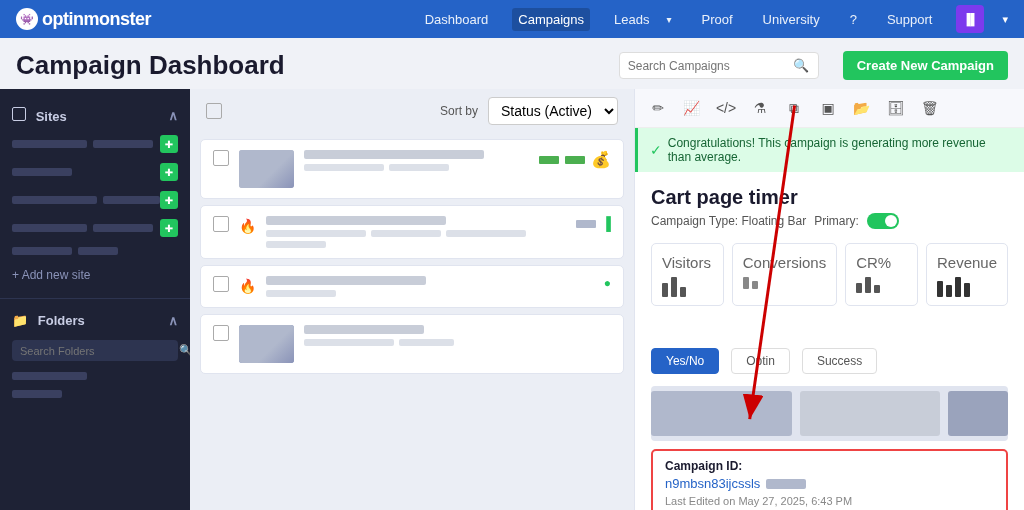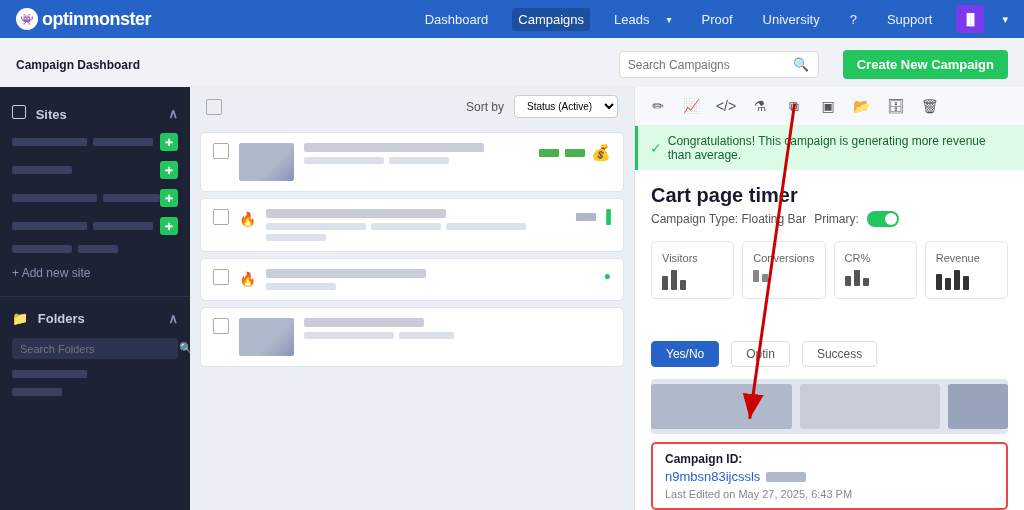--- a/index.html
+++ b/index.html
@@ -61,21 +61,21 @@
       height: calc(100vh - 38px);
     }
     .page-header {
       padding: 12px 16px 8px;
       background: #f0f2f7;
       display: flex;
       align-items: center;
       justify-content: space-between;
     }
     .page-title {
-      font-size: 12px;
+      font-size: 26px;
       font-weight: 700;
       color: #1a1a2e;
     }
     .header-right {
       display: flex;
       align-items: center;
       gap: 24px;
     }
     .search-campaigns {
       display: flex;
@@ -217,21 +217,21 @@
     .checkbox-placeholder {
       width: 16px; height: 16px;
       border: 1.5px solid #aaa;
       border-radius: 2px;
     }
     .sort-label { color: #555; font-size: 12px; margin-left: auto; }
     .sort-select {
       border: 1px solid #ccc;
       border-radius: 4px;
       padding: 4px 8px;
-      font-size: 10px;
+      font-size: 14px;
       background: #fff;
       cursor: pointer;
     }
 
     .campaign-card {
       background: #fff;
       margin: 6px 10px;
       border-radius: 5px;
       padding: 10px 12px;
       border: 1px solid #e0e4ef;
@@ -368,21 +368,21 @@
       grid-template-columns: 1fr 1fr 1fr 1fr;
       gap: 8px;
       margin-bottom: 16px;
     }
     .stat-card {
       border: 1px solid #e0e4ef;
       border-radius: 5px;
       padding: 10px 10px 8px;
     }
     .stat-label {
-      font-size: 11px;
+      font-size: 15px;
       color: #666;
       margin-bottom: 6px;
     }
     .stat-value-bars {
       display: flex;
       gap: 3px;
       align-items: flex-end;
     }
     .stat-bar {
       width: 6px;

